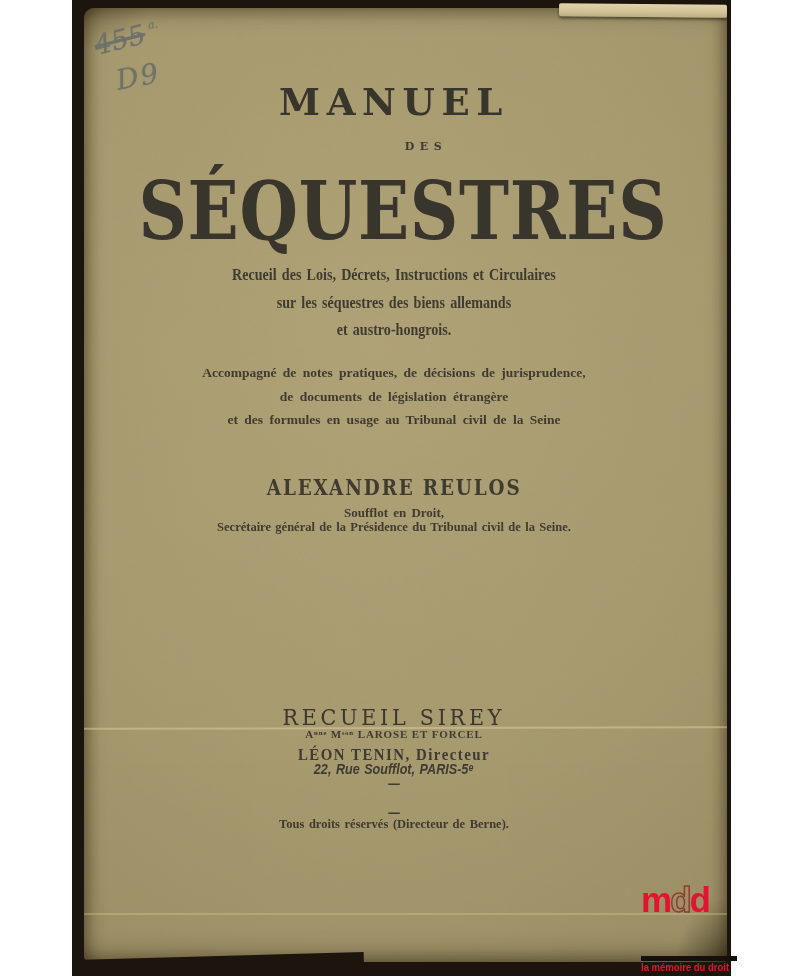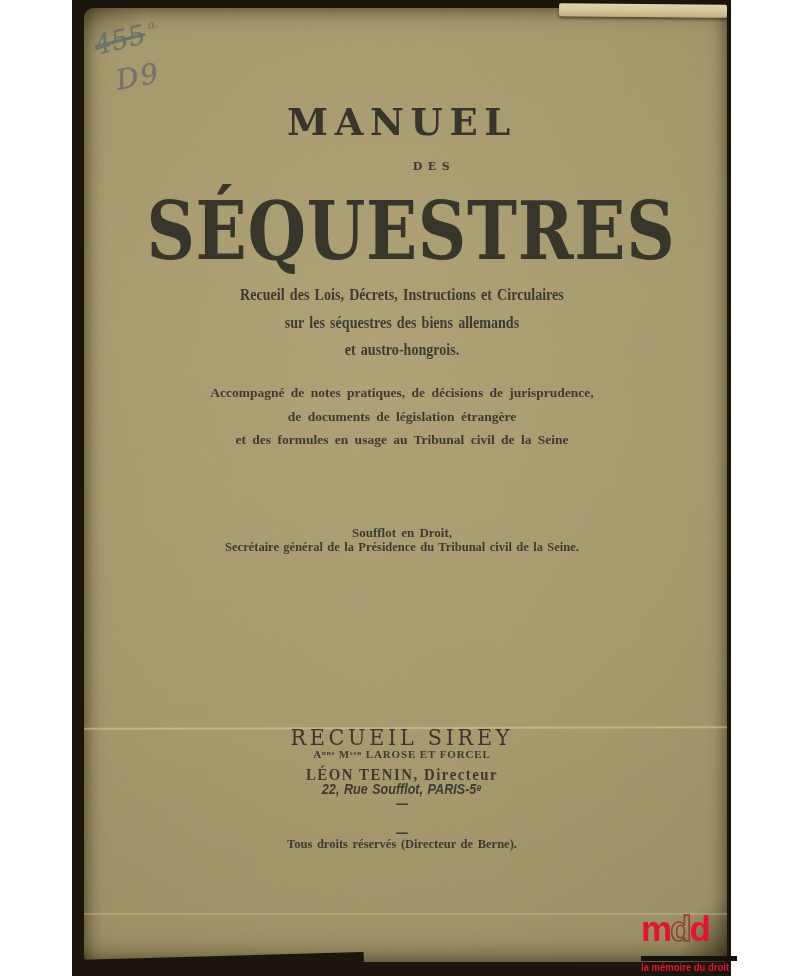--- a/index.html
+++ b/index.html
@@ -20,21 +20,21 @@
   .crease{position:absolute;left:0;width:100%;pointer-events:none;}
   .crease-1{top:719px;height:2px;background:rgba(228,214,162,.45);transform:rotate(-.15deg);}
   .crease-2{top:905px;height:2px;background:rgba(222,207,152,.32);}
   .pages-top{position:absolute;right:4px;top:4px;width:168px;height:13px;
              background:linear-gradient(180deg,#e2d4aa 0%,#d3c398 55%,#bfae82 100%);
              transform:rotate(.6deg);border-radius:2px;
              box-shadow:0 2px 3px rgba(10,8,4,.5);}
   .corner-wedge{position:absolute;left:2px;bottom:10px;width:290px;height:14px;background:#1b150e;
                 transform-origin:100% 100%;transform:rotate(-1.6deg);}
   .content{position:absolute;left:0;top:0;width:612px;height:954px;text-align:center;color:#3e3b31;}
-  .line{position:absolute;left:12px;width:100%;line-height:1;white-space:nowrap;margin-top:20px;}
+  .line{position:absolute;left:4px;width:100%;line-height:1;white-space:nowrap;}
   .squeeze{display:inline-block;transform-origin:50% 50%;} .sx90{transform:scaleX(.9);} .sx88{transform:scaleX(.88);}
   .sx85{transform:scaleX(.85);} .sx84{transform:scaleX(.84);} .sx80{transform:scaleX(.8);}
 
   .t-manuel{top:72px;font:700 37px "DejaVu Serif",serif;letter-spacing:.18em;color:#37352c;}
   .t-des{top:132px;font:700 11px "DejaVu Serif",serif;letter-spacing:.5em;padding-left:32px;}
   .t-sequestres{top:156px;font:700 80px "DejaVu Serif",serif;letter-spacing:.01em;color:#37352c;}
   .t-subtitle{top:253px;font:700 16px "Liberation Serif",serif;line-height:27.5px;word-spacing:.12em;}
   .t-notes{top:353px;font:700 13.5px "Liberation Serif",serif;line-height:23.5px;word-spacing:.22em;}
   .t-par{top:439px;font:700 10px "DejaVu Serif",serif;letter-spacing:.35em;}
   .t-author{top:465px;font:700 23px "DejaVu Serif",serif;letter-spacing:.1em;}
@@ -52,21 +52,21 @@
   .t-droits{top:809px;font:700 12.5px "Liberation Serif",serif;word-spacing:.12em;}
 
   .pencil{position:absolute;color:rgba(106,112,106,.85);font-family:"DejaVu Serif",serif;
           font-style:italic;text-shadow:0 0 1px rgba(106,112,106,.6);}
   .pencil-1{left:10px;top:16px;font-size:27px;transform:rotate(-14deg);
             text-decoration:line-through;text-decoration-thickness:2.5px;}
   .pencil-2{left:64px;top:10px;font-size:11px;transform:rotate(-8deg);}
   .pencil-3{left:32px;top:52px;font-size:28px;transform:rotate(-11deg);letter-spacing:2px;}
 
   .wm{position:absolute;pointer-events:none;}
-  .wm-logo{left:641px;top:911px;font:700 35px "Liberation Sans",sans-serif;
+  .wm-logo{left:641px;top:882px;font:700 35px "Liberation Sans",sans-serif;
            letter-spacing:-2px;color:#e4132f;line-height:1;}
   .wm-d-outline{color:transparent;-webkit-text-stroke:1.5px #8f3c33;}
   .wm-bar{left:641px;top:956px;width:96px;height:5px;background:#15100b;}
   .wm-tagline{left:641px;top:962px;width:100px;font:700 10px "Liberation Sans",sans-serif;
               color:#e4132f;white-space:nowrap;transform:scaleX(.95);transform-origin:0 50%;}
 </style>
 </head>
 <body>
 
 <div class="photo">
@@ -106,20 +106,23 @@
           <div>et austro-hongrois.</div>
         </span>
       </div>
 
       <div class="line t-notes">
         <div>Accompagné de notes pratiques, de décisions de jurisprudence,</div>
         <div>de documents de législation étrangère</div>
         <div>et des formules en usage au Tribunal civil de la Seine</div>
       </div>
 
+      <div class="line t-author">
+        <span class="squeeze sx80">ALEXANDRE REULOS</span>
+      </div>
       <div class="line t-doct">Soufflot en Droit,</div>
       <div class="line t-secr">Secrétaire général de la Présidence du Tribunal civil de la Seine.</div>
 
       <div class="line t-sirey">
         <span class="squeeze sx90">RECUEIL SIREY</span>
       </div>
       <div class="line t-ancienne">Aⁿⁿᵉ Mˢᵒⁿ LAROSE ET FORCEL</div>
       <div class="line t-tenin">
         <span class="squeeze sx85">LÉON TENIN, Directeur</span>
       </div>

